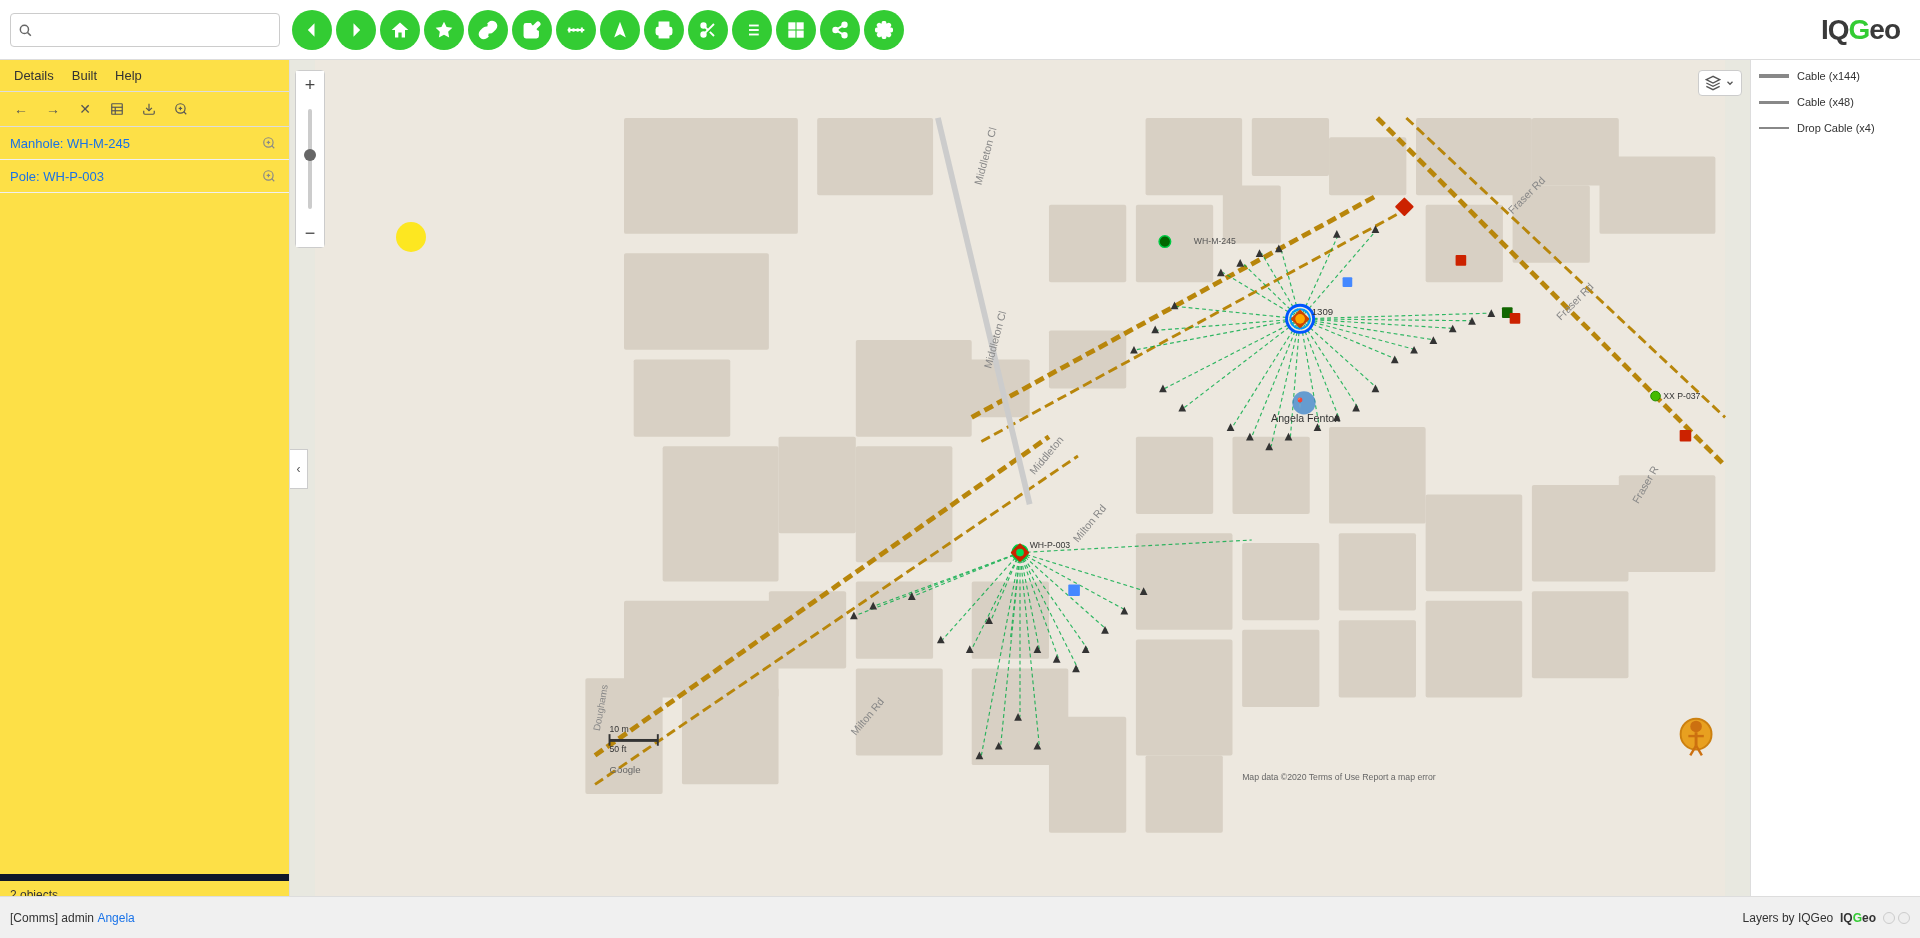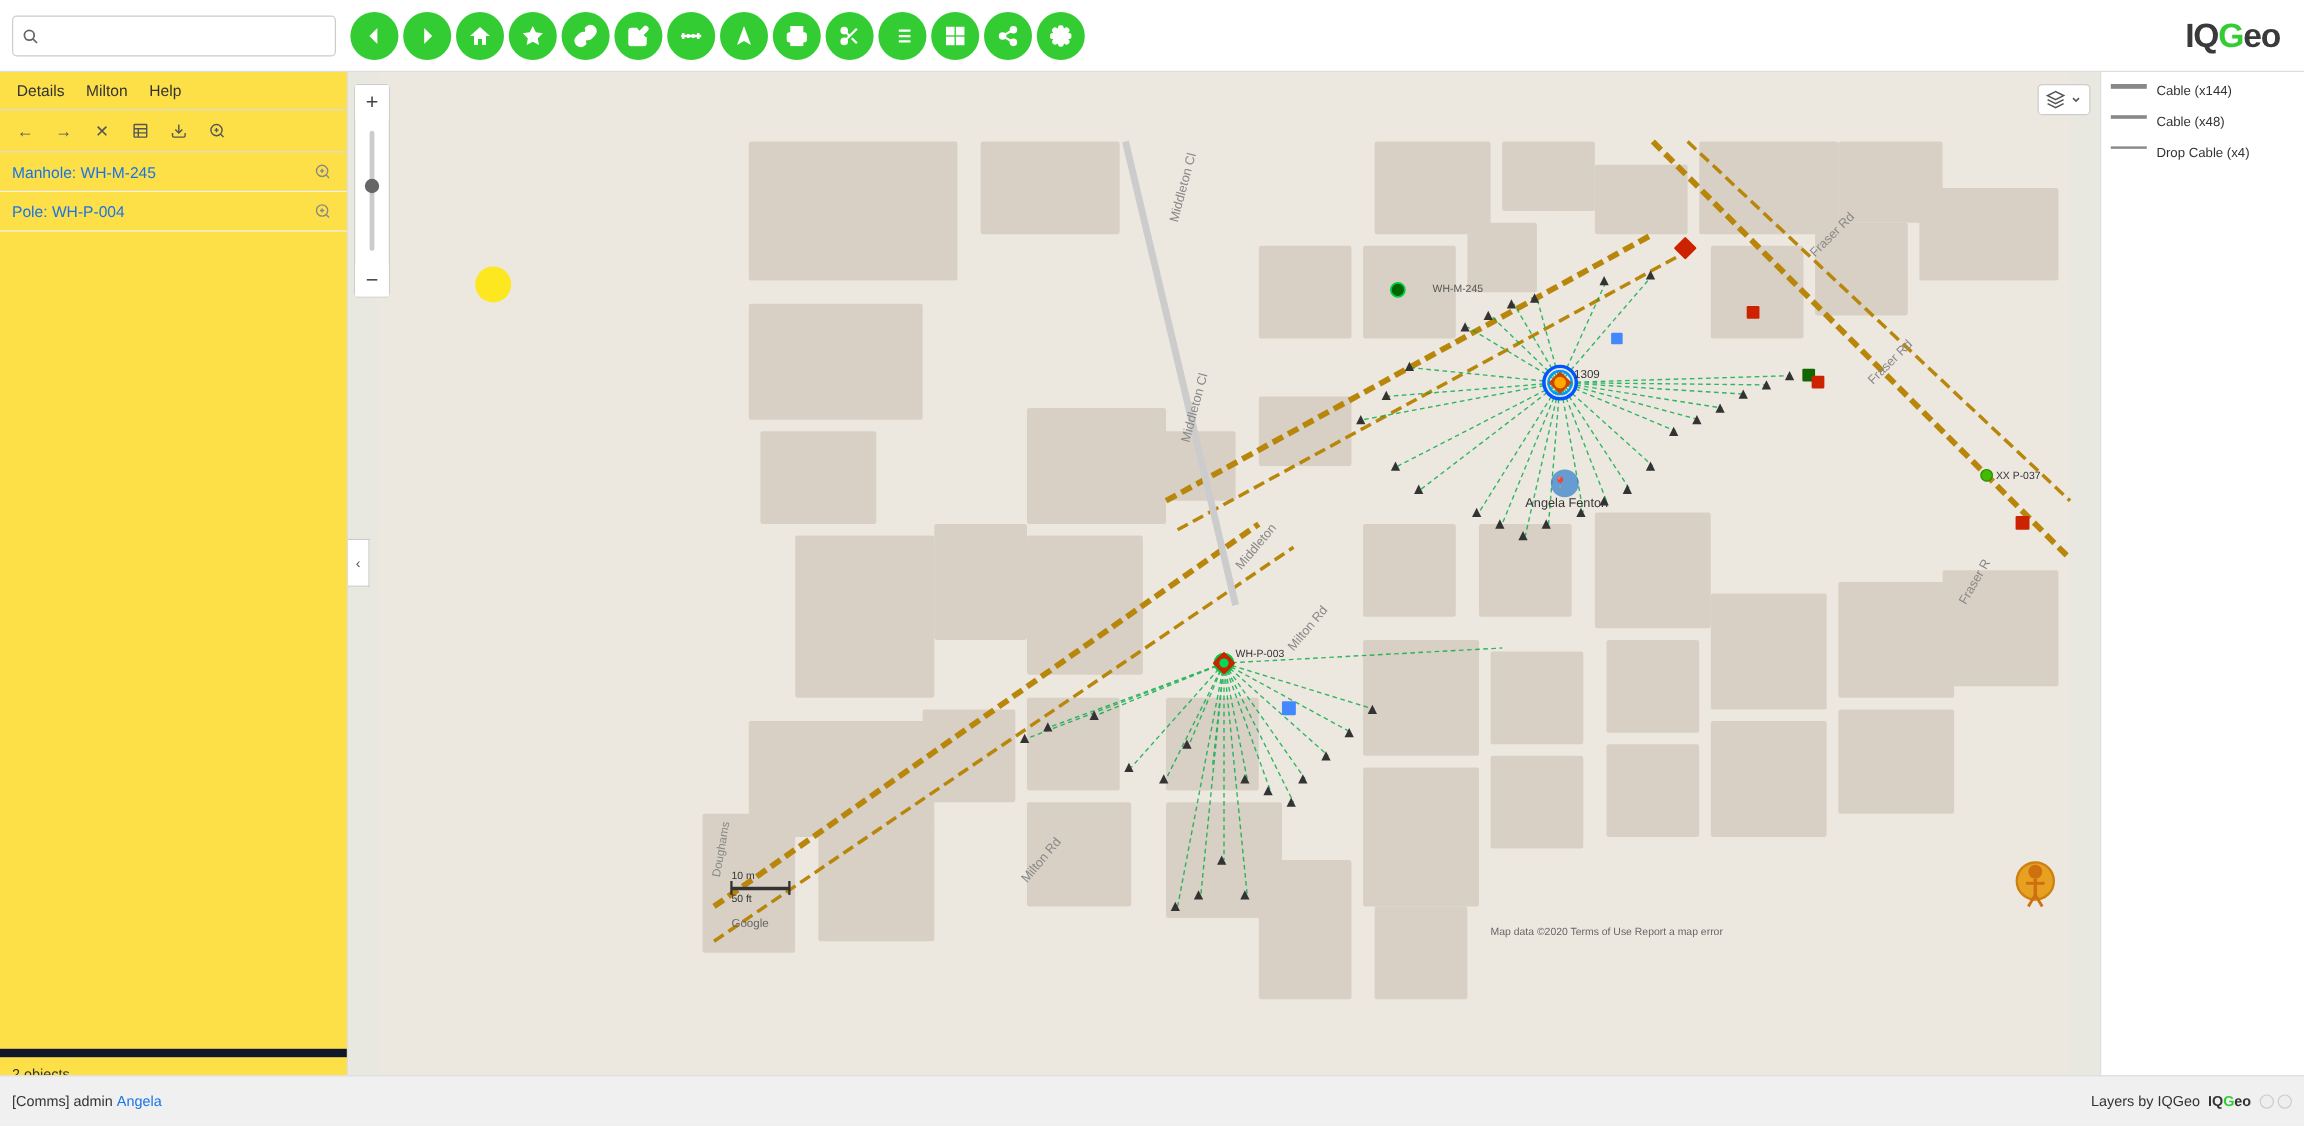--- a/index.html
+++ b/index.html
@@ -235,21 +235,21 @@
       right: 0;
       width: 170px;
       bottom: 30px;
       background: #fff;
       border-left: 1px solid #ddd;
       z-index: 90;
       padding: 10px 8px;
     }
     .legend-item {
       display: flex;
-      align-items: flex-start;
+      align-items: center;
       margin-bottom: 14px;
       gap: 8px;
     }
     .legend-line {
       width: 30px;
       height: 4px;
       background: #888;
       flex-shrink: 0;
     }
     .legend-label {
@@ -431,21 +431,21 @@
         </svg>
     </button>
   </div>
   <div id="logo">IQ<span>G</span>eo</div>
 </div>
 
 <div id="sidebar">
 
   <div id="sidebar-menu">
     <span class="menu-item">Details</span>
-    <span class="menu-item">Milton</span>
+    <span class="menu-item">Built</span>
     <span class="menu-item">Help</span>
   </div>
 
   <div id="sidebar-actions">
     <button class="sidebar-action-btn">←</button>
     <button class="sidebar-action-btn">→</button>
     <button class="sidebar-action-btn">✕</button>
     <button class="sidebar-action-btn">
       <svg width="14" height="14" viewBox="0 0 24 24" fill="none" stroke="#555" stroke-width="2">
           <rect x="3" y="3" width="18" height="18" rx="1"></rect>
@@ -477,21 +477,21 @@
       <span class="sidebar-item-zoom">
         <svg width="14" height="14" viewBox="0 0 24 24" fill="none" stroke="#888" stroke-width="2">
             <circle cx="11" cy="11" r="8"></circle>
             <line x1="21" y1="21" x2="16.65" y2="16.65"></line>
             <line x1="11" y1="8" x2="11" y2="14"></line>
             <line x1="8" y1="11" x2="14" y2="11"></line>
           </svg>
       </span>
     </div>
     <div class="sidebar-item-row">
-      <span class="sidebar-item-label">Pole: WH-P-004</span>
+      <span class="sidebar-item-label">Pole: WH-P-003</span>
       <span class="sidebar-item-zoom">
         <svg width="14" height="14" viewBox="0 0 24 24" fill="none" stroke="#888" stroke-width="2">
             <circle cx="11" cy="11" r="8"></circle>
             <line x1="21" y1="21" x2="16.65" y2="16.65"></line>
             <line x1="11" y1="8" x2="11" y2="14"></line>
             <line x1="8" y1="11" x2="14" y2="11"></line>
           </svg>
       </span>
     </div>
   </div>

